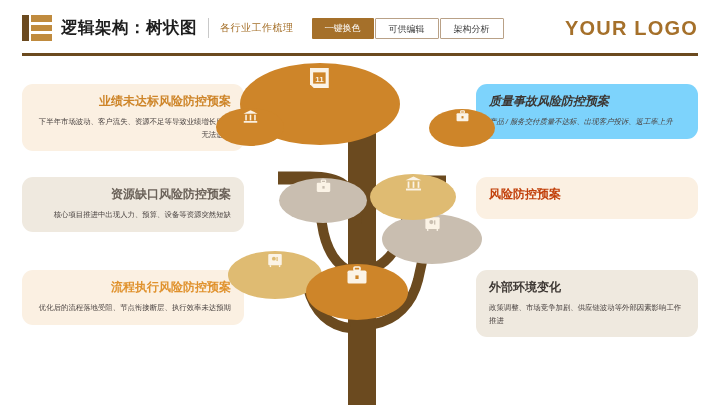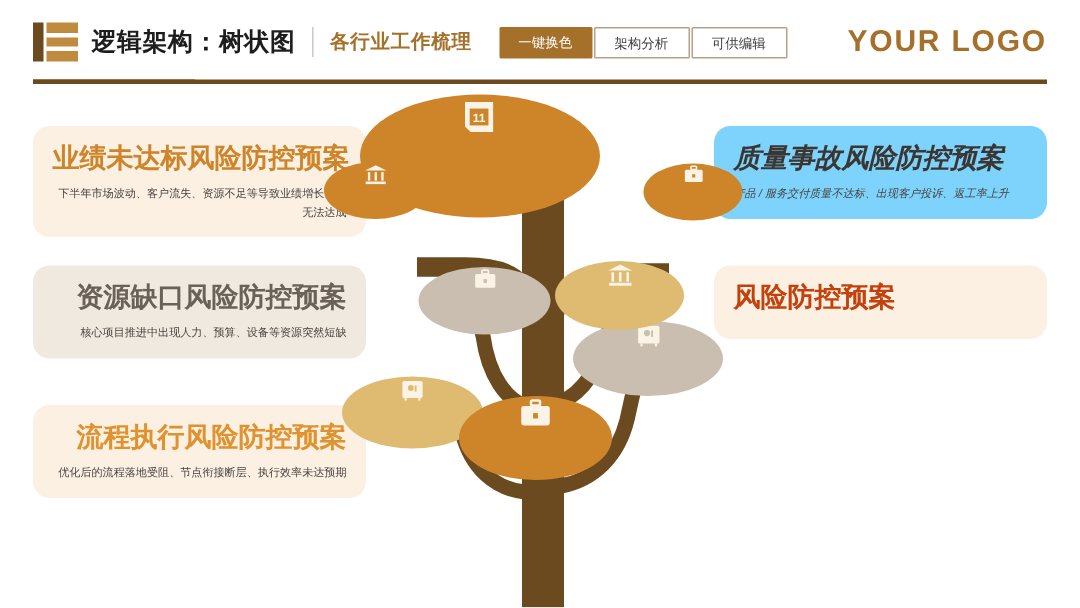--- a/index.html
+++ b/index.html
@@ -39,42 +39,42 @@
   .logo-mark .h3 { top: 21px; width: 21px; height: 6.5px; }
 
   .title-main {
     font-size: 16.5px; font-weight: bold; color: #1d1d1d; letter-spacing: .5px;
     white-space: nowrap;
   }
   .title-sep {
     width: 1px; height: 20px; background: #c9c9c9; margin: 0 11px;
   }
   .title-sub {
-    font-size: 13px; font-weight: bold; color: #A5702A; letter-spacing: .5px;
+    font-size: 10px; font-weight: normal; color: #A5702A; letter-spacing: .5px;
     white-space: nowrap;
   }
 
   .btns { display: flex; align-items: center; margin-left: 18px; gap: 1px; }
   .btn {
     font-size: 9px; height: 21px; padding: 0 13px; line-height: 21px;
     border-radius: 1px; white-space: nowrap; text-align: center;
   }
   .btn-primary { background: #A5702A; color: #ffffff; }
   .btn-ghost { background: #ffffff; color: #3a3a3a; border: 1px solid #b9a187; }
 
   .brand {
     margin-left: auto; font-size: 20px; font-weight: bold; color: #A5702A;
     letter-spacing: 1.2px; white-space: nowrap;
   }
 
   
   .card {
     position: absolute; border-radius: 11px; padding: 9px 13px 10px 13px;
   }
-  .card-title { font-size: 18px; font-weight: bold; margin-bottom: 6px; white-space: nowrap; }
+  .card-title { font-size: 12px; font-weight: bold; margin-bottom: 6px; white-space: nowrap; }
   .card-body { font-size: 7.4px; color: #4a4341; line-height: 1.72; }
   .card-left  { width: 222px; text-align: right; }
   .card-left .card-body { text-align: right; }
   .card-right { width: 222px; text-align: left; }
 
   
   .tree { position: absolute; left: 218px; top: 56px; width: 290px; height: 349px; }
   .leaf {
     position: absolute; border-radius: 50%;
     display: flex; align-items: flex-start; justify-content: center;
@@ -94,22 +94,22 @@
       <div class="bar-h h2"></div>
       <div class="bar-h h3"></div>
     </div>
 
     <div class="title-main">逻辑架构：树状图</div>
     <div class="title-sep"></div>
     <div class="title-sub">各行业工作梳理</div>
 
     <div class="btns">
       <div class="btn btn-primary">一键换色</div>
+      <div class="btn btn-ghost">可供编辑</div>
       <div class="btn btn-ghost">架构分析</div>
-      <div class="btn btn-ghost">可供编辑</div>
     </div>
 
     <div class="brand">YOUR LOGO</div>
   </div>
   <div class="header-rule"></div>
   <div class="header-rule-accent"></div>
 
   <div class="tree">
     <svg width="290" height="349" viewBox="0 0 290 349">
 
@@ -229,14 +229,18 @@
 
   <div class="card card-right" style="left:476px; top:84px; background:#7dd3fc;font-style:italic;">
     <div class="card-title" style="color:#3C3632;">质量事故风险防控预案</div>
     <div class="card-body">产品 / 服务交付质量不达标、出现客户投诉、返工率上升</div>
   </div>
 
   <div class="card card-right" style="left:476px; top:177px; background:#FBF0E2;">
     <div class="card-title" style="color:#c2410c;">风险防控预案</div>
   </div>
 
+  <div class="card card-right" style="left:476px; top:270px; background:#EFE9DF;">
+    <div class="card-title" style="color:#3C3632;">外部环境变化</div>
+    <div class="card-body">政策调整、市场竞争加剧、供应链波动等外部因素影响工作推进</div>
+  </div>
 
 </div>
 
 </body></html>

